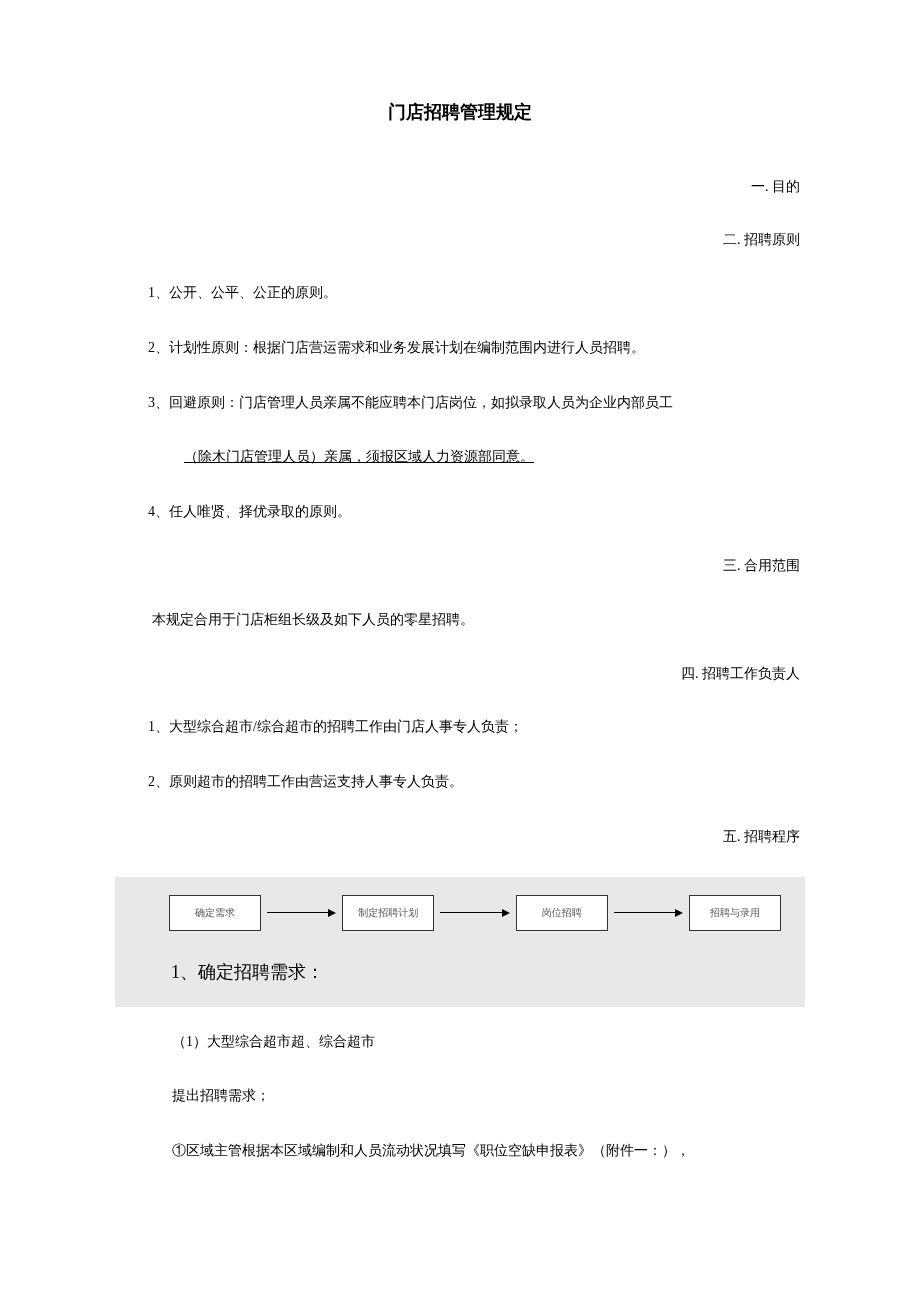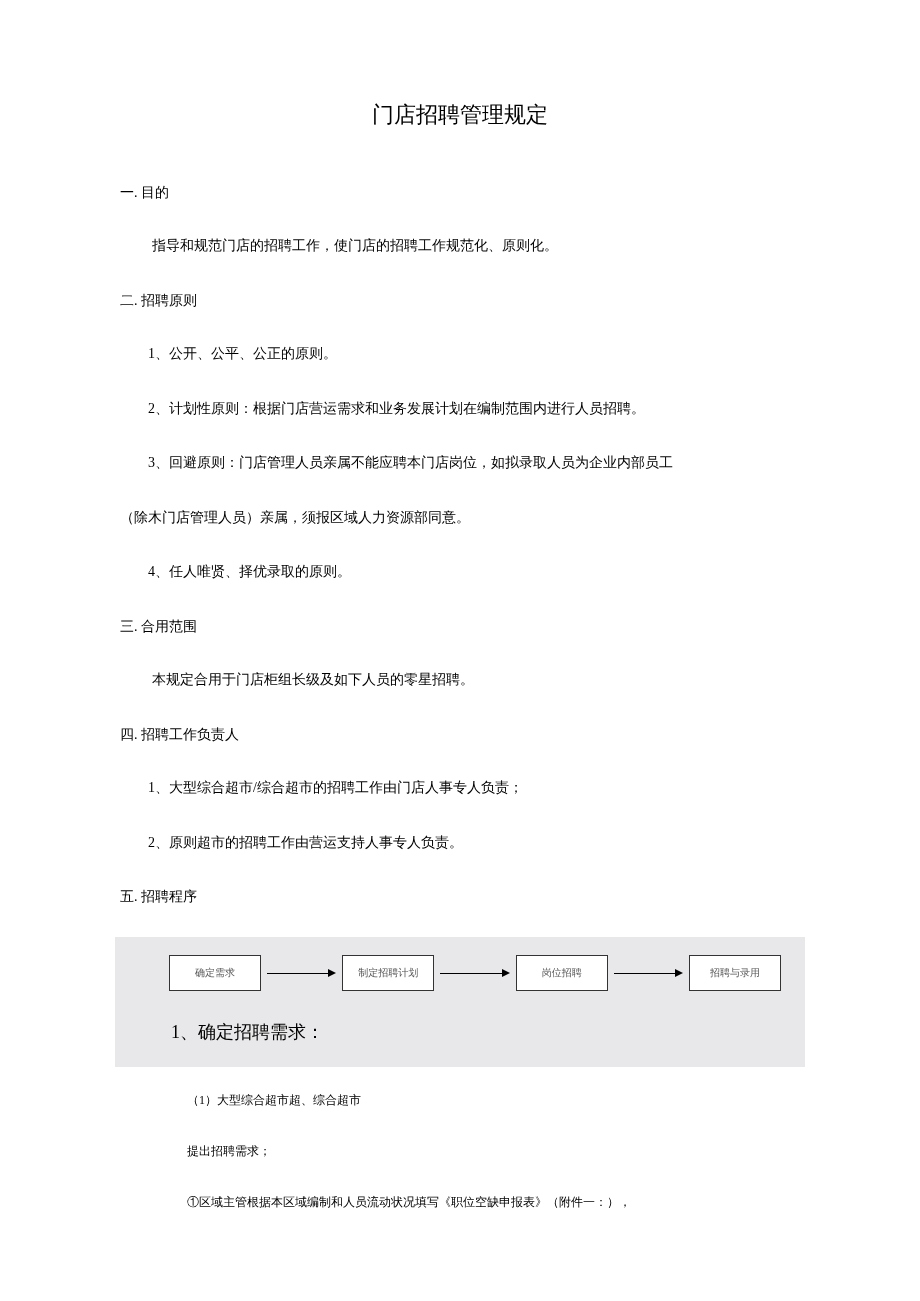--- a/index.html
+++ b/index.html
@@ -8,51 +8,54 @@
       font-family: "SimSun", "宋体", serif;
       background: #ffffff;
       width: 920px;
     }
     .page {
       padding: 100px 120px 60px 120px;
       color: #000;
     }
     .title {
       text-align: center;
-      font-size: 22px;
-      font-weight: normal;
+      font-size: 18px;
+      font-weight: bold;
       margin-bottom: 50px;
       font-family: "SimSun", "宋体", serif;
     }
     .section-heading {
       font-size: 14px;
       margin-top: 28px;
       margin-bottom: 28px;
       line-height: 1.8;
+      text-align: right;
     }
     .paragraph {
       font-size: 14px;
       margin-left: 32px;
       margin-bottom: 28px;
       line-height: 1.9;
     }
     .numbered-item {
       font-size: 14px;
       margin-left: 28px;
       margin-bottom: 28px;
       line-height: 1.9;
     }
     .numbered-item-continue {
       font-size: 14px;
+      margin-left: 64px;
       margin-bottom: 28px;
       line-height: 1.9;
+      text-decoration: underline;
     }
     .sub-item {
-      font-size: 12px;
-      margin-left: 67px;
+      font-size: 14px;
+      margin-left: 52px;
       margin-bottom: 28px;
       line-height: 1.9;
     }
     .flow-region {
       background: #e8e8ea;
       padding: 18px 24px 18px 24px;
       margin-left: -5px;
       margin-right: -5px;
       margin-bottom: 22px;
     }
@@ -99,21 +102,20 @@
     }
   </style>
 </head>
 <body>
 
 <div class="page">
 
   <div class="title">门店招聘管理规定</div>
 
   <div class="section-heading">一. 目的</div>
-  <div class="paragraph">指导和规范门店的招聘工作，使门店的招聘工作规范化、原则化。</div>
 
   <div class="section-heading">二. 招聘原则</div>
   <div class="numbered-item">1、公开、公平、公正的原则。</div>
   <div class="numbered-item">2、计划性原则：根据门店营运需求和业务发展计划在编制范围内进行人员招聘。</div>
   <div class="numbered-item">3、回避原则：门店管理人员亲属不能应聘本门店岗位，如拟录取人员为企业内部员工</div>
   <div class="numbered-item-continue">（除木门店管理人员）亲属，须报区域人力资源部同意。</div>
   <div class="numbered-item">4、任人唯贤、择优录取的原则。</div>
 
   <div class="section-heading">三. 合用范围</div>
   <div class="paragraph">本规定合用于门店柜组长级及如下人员的零星招聘。</div>

